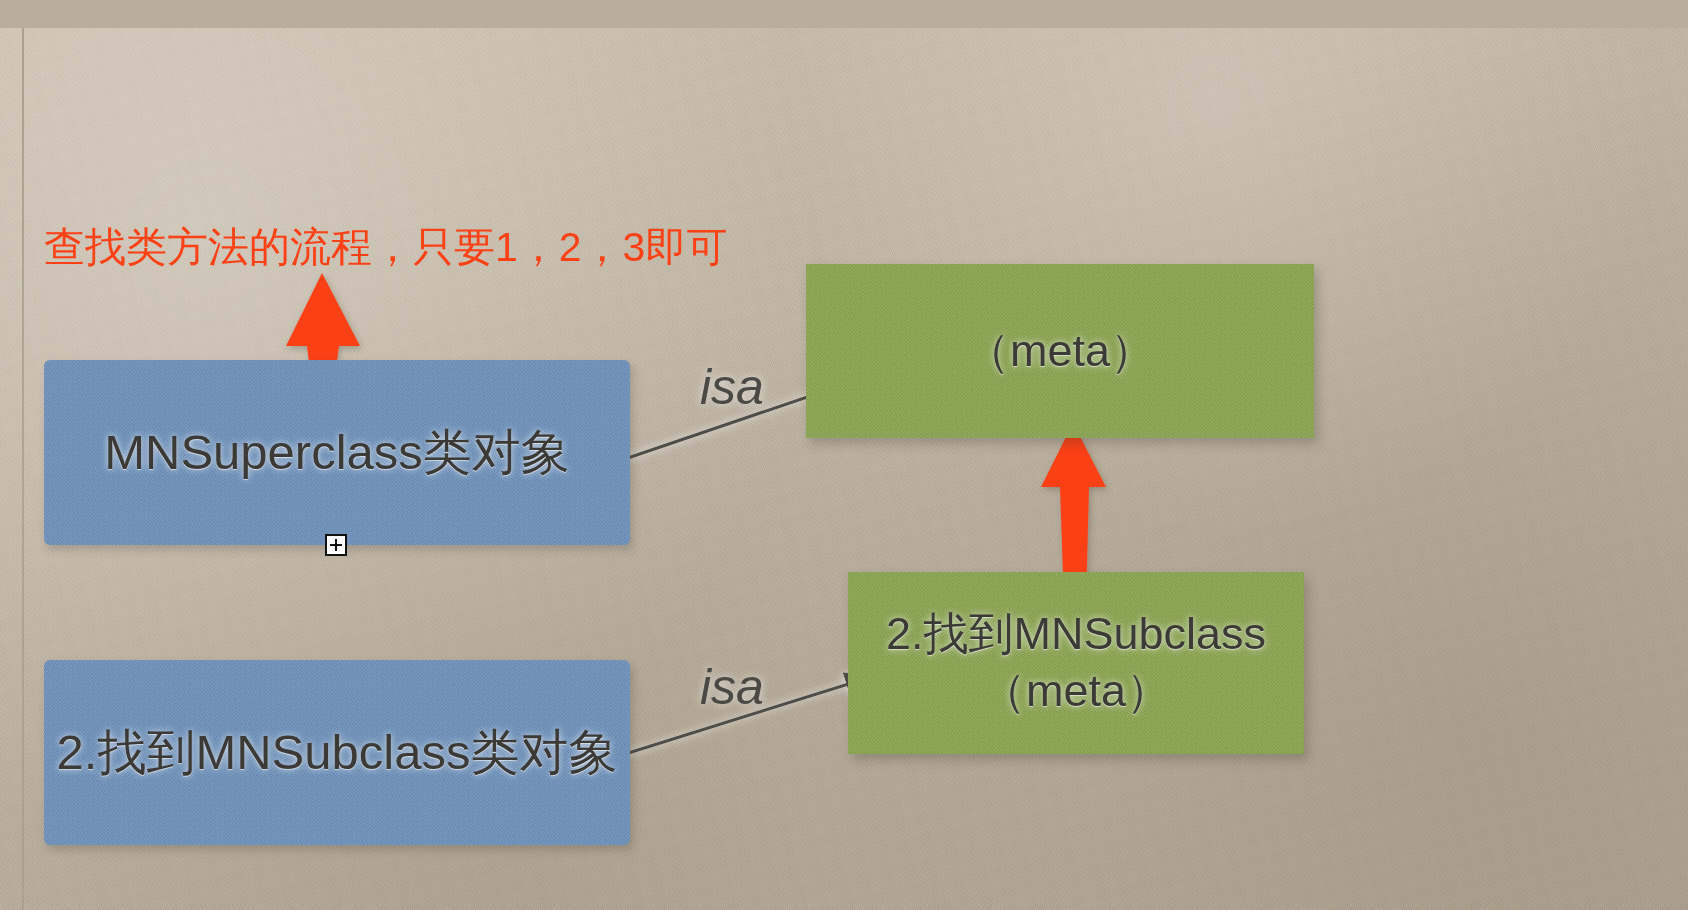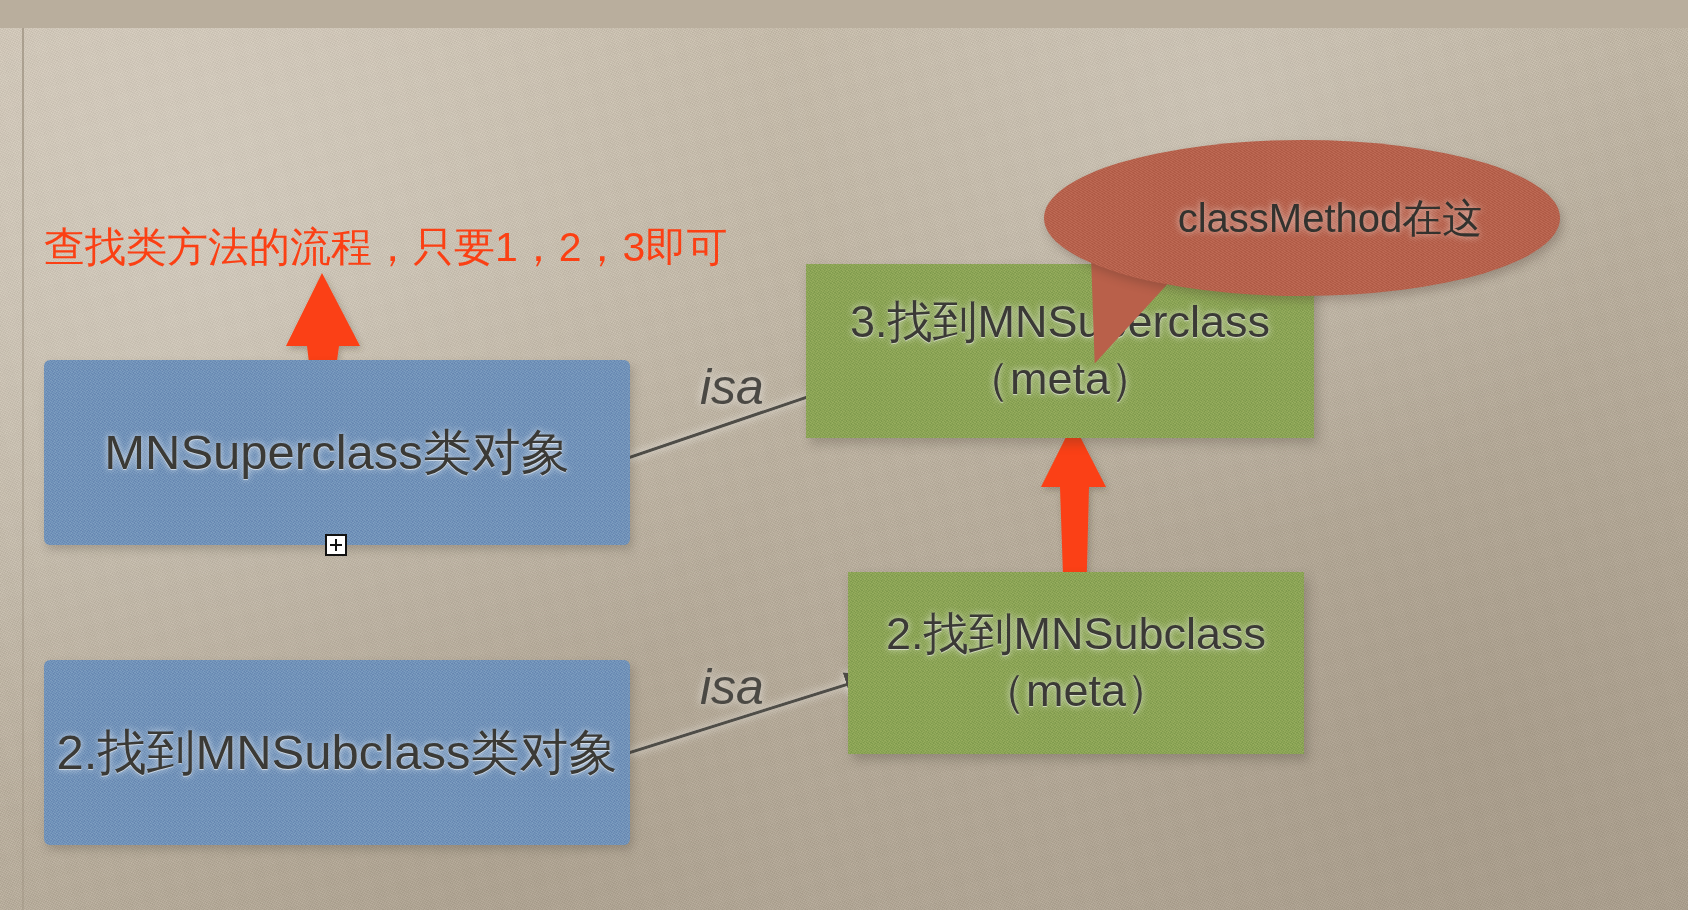--- a/index.html
+++ b/index.html
@@ -204,39 +204,33 @@
   <div class="box box-blue" id="box-superclass-obj">
     <span>MNSuperclass类对象</span>
   </div>
 
   <div class="box box-blue" id="box-subclass-obj">
     <span>2.找到MNSubclass类对象</span>
   </div>
 
   <div class="box box-green" id="box-super-meta">
     <div>
-      <div>3.找到MNSuperclass</div>
       <div>（meta）</div>
     </div>
   </div>
 
   <div class="box box-green" id="box-sub-meta">
     <div>
       <div>2.找到MNSubclass</div>
       <div>（meta）</div>
     </div>
   </div>
 
   <div class="isa-label" id="isa-top">isa</div>
   <div class="isa-label" id="isa-bottom">isa</div>
 
-  <div id="speech-bubble">
-    <div class="tail"></div>
-    <div class="ellipse"></div>
-    <div class="bubble-text">classMethod在这</div>
-  </div>
 
   <div id="cursor-crosshair">
     <div class="h"></div>
     <div class="v"></div>
   </div>
 
 </div>
 
 </body></html>

